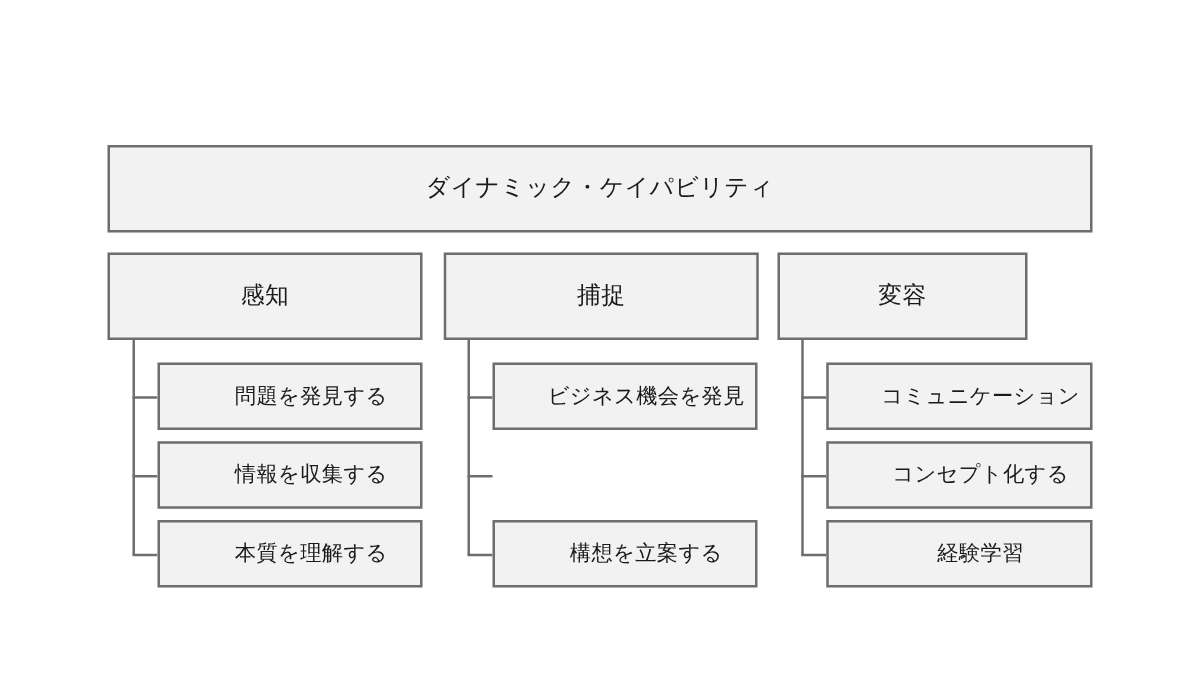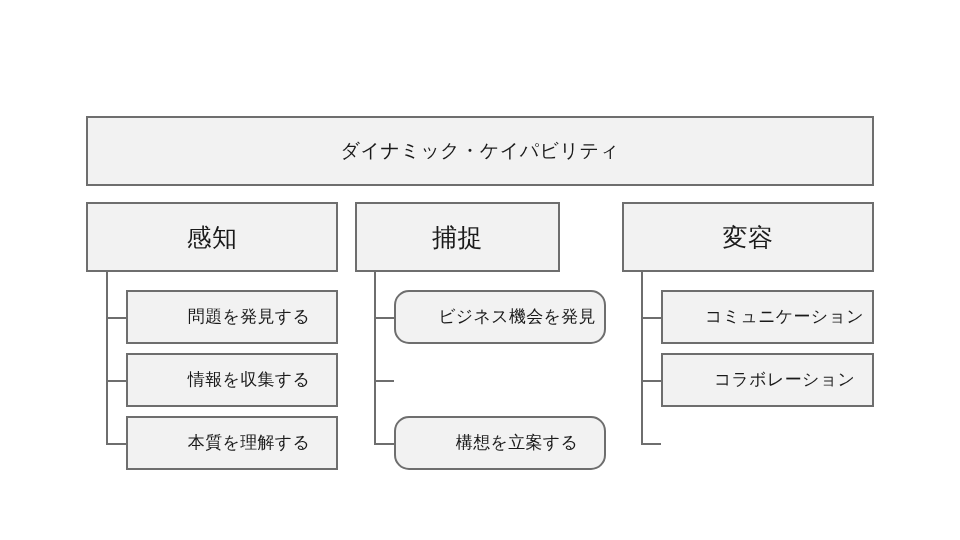--- a/index.html
+++ b/index.html
@@ -39,38 +39,38 @@
     top: 92px;
     width: 788px;
     height: 70px;
     font-size: 19px;
     letter-spacing: 0.5px;
   }
 
   .node-branch {
     top: 178px;
     height: 70px;
-    font-size: 25px;
+    font-size: 19px;
     letter-spacing: 0.5px;
   }
 
   .node-leaf {
     height: 54px;
     font-size: 17px;
     letter-spacing: 0.3px;
     padding-left: 34px;
   }
 
   
   .col-0 .node-branch, .col-0.node-branch { left: 86px;  width: 252px; }
-  .col-1 .node-branch, .col-1.node-branch { left: 355px; width: 205px; }
-  .col-2 .node-branch, .col-2.node-branch { left: 622px; width: 252px; text-align: center; }
+  .col-1 .node-branch, .col-1.node-branch { left: 355px; width: 252px; }
+  .col-2 .node-branch, .col-2.node-branch { left: 622px; width: 200px; text-align: center; }
 
   .leaf-c0 { left: 126px; width: 212px; }
-  .leaf-c1 { left: 394px; width: 212px; border-radius: 15px; }
+  .leaf-c1 { left: 394px; width: 212px; }
   .leaf-c2 { left: 661px; width: 213px; }
 
   .leaf-r0 { top: 266px; }
   .leaf-r1 { top: 329px; }
   .leaf-r2 { top: 392px; }
 
   
   .conn-vert {
     position: absolute;
     width: 1.5px;
@@ -121,15 +121,16 @@
   <div class="conn-horiz h-c2 h-r2"></div>
 
   <div class="node node-leaf leaf-c0 leaf-r0">問題を発見する</div>
   <div class="node node-leaf leaf-c0 leaf-r1">情報を収集する</div>
   <div class="node node-leaf leaf-c0 leaf-r2">本質を理解する</div>
 
   <div class="node node-leaf leaf-c1 leaf-r0">ビジネス機会を発見</div>
   <div class="node node-leaf leaf-c2 leaf-r0">コミュニケーション</div>
 
   <div class="node node-leaf leaf-c1 leaf-r2">構想を立案する</div>
-  <div class="node node-leaf leaf-c2 leaf-r1">コラボレーション</div>
+  <div class="node node-leaf leaf-c2 leaf-r1">コンセプト化する</div>
+  <div class="node node-leaf leaf-c2 leaf-r2">経験学習</div>
 
 </div>
 
 </body></html>

